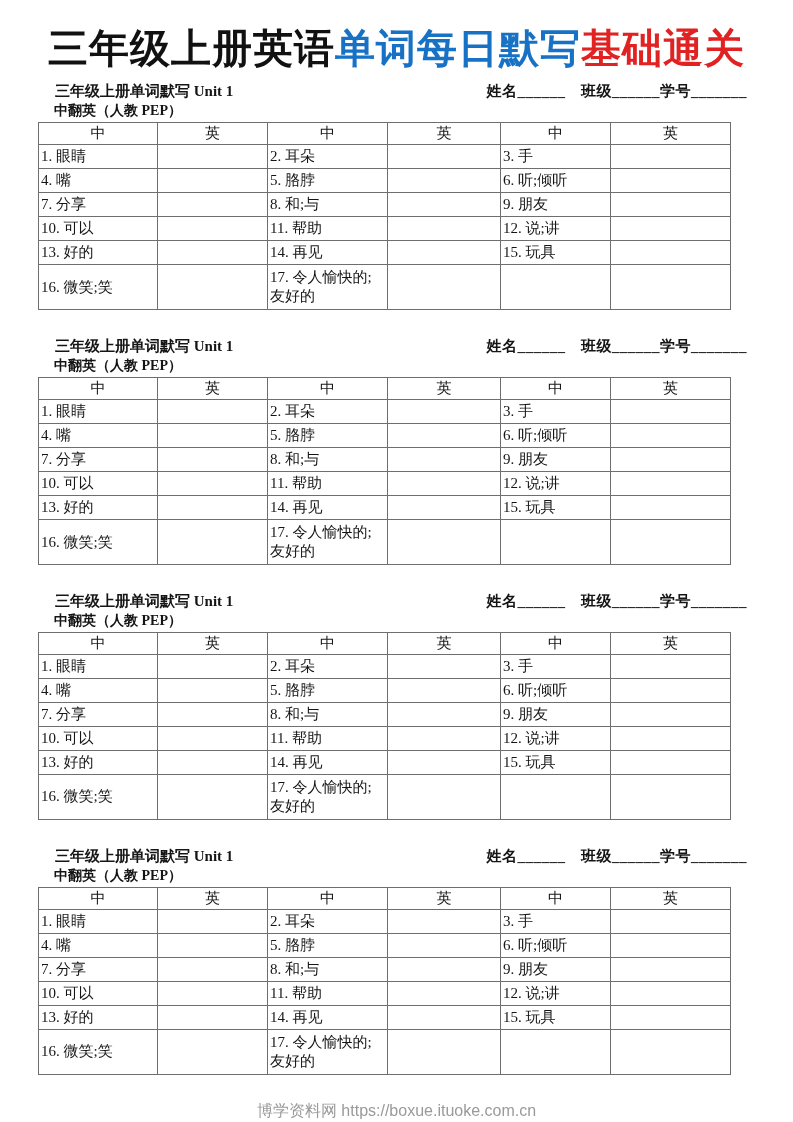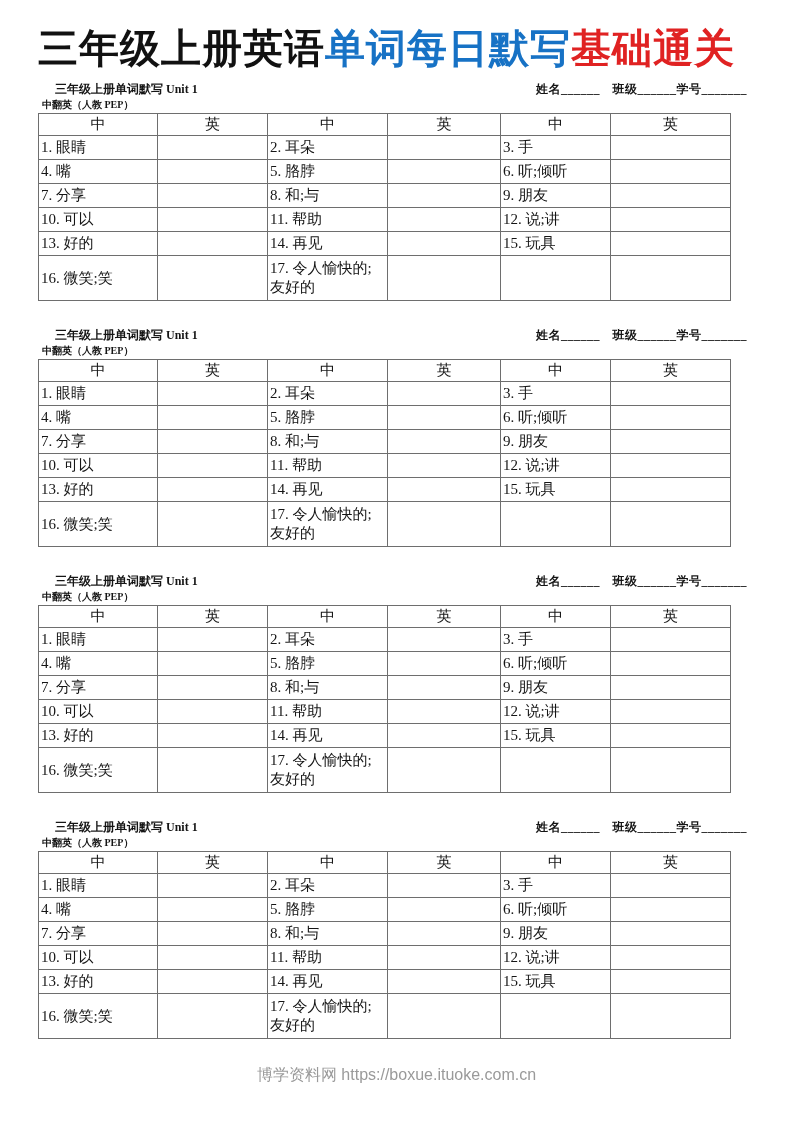--- a/index.html
+++ b/index.html
@@ -4,37 +4,37 @@
 <style>
   html,body{margin:0;padding:0;background:#ffffff;}
   body{
     width:793px;height:1122px;overflow:hidden;
     font-family:"Liberation Serif","DejaVu Serif",serif;
     color:#151515;
   }
   .page{box-sizing:border-box;width:793px;height:1122px;padding:26px 38px 0 38px;}
   
   .main-title{
-    margin:0 0 10px 0;text-align:left;
+    margin:0 0 10px 0;text-align:center;
     font-size:40px;font-weight:bold;letter-spacing:1px;line-height:1.15;
     font-family:"Liberation Serif","DejaVu Serif",serif;white-space:nowrap;
   }
   .main-title .t-black{color:#111111;}
   .main-title .t-blue{color:#1772c5;}
   .main-title .t-red{color:#e02222;}
   
   section.unit{margin:0 0 27px 0;}
   .sec-head{
     display:flex;justify-content:space-between;align-items:baseline;
-    font-weight:bold;font-size:12px;line-height:1.25;
+    font-weight:bold;font-size:15px;line-height:1.25;
     padding-left:17px;padding-right:8px;
   }
   .sec-title{white-space:nowrap;}
   .sec-fields{white-space:nowrap;letter-spacing:.5px;margin-left:34px;}
-  .sec-sub{font-weight:bold;font-size:10px;line-height:1.3;margin:1px 0 2px 4px;}
+  .sec-sub{font-weight:bold;font-size:14px;line-height:1.3;margin:1px 0 2px 16px;}
   
   table.word-table{
     border-collapse:collapse;table-layout:fixed;width:692px;
     font-size:15px;line-height:1.25;
   }
   table.word-table th,
   table.word-table td{
     border:1px solid #6e6e6e;
     overflow:hidden;
   }

